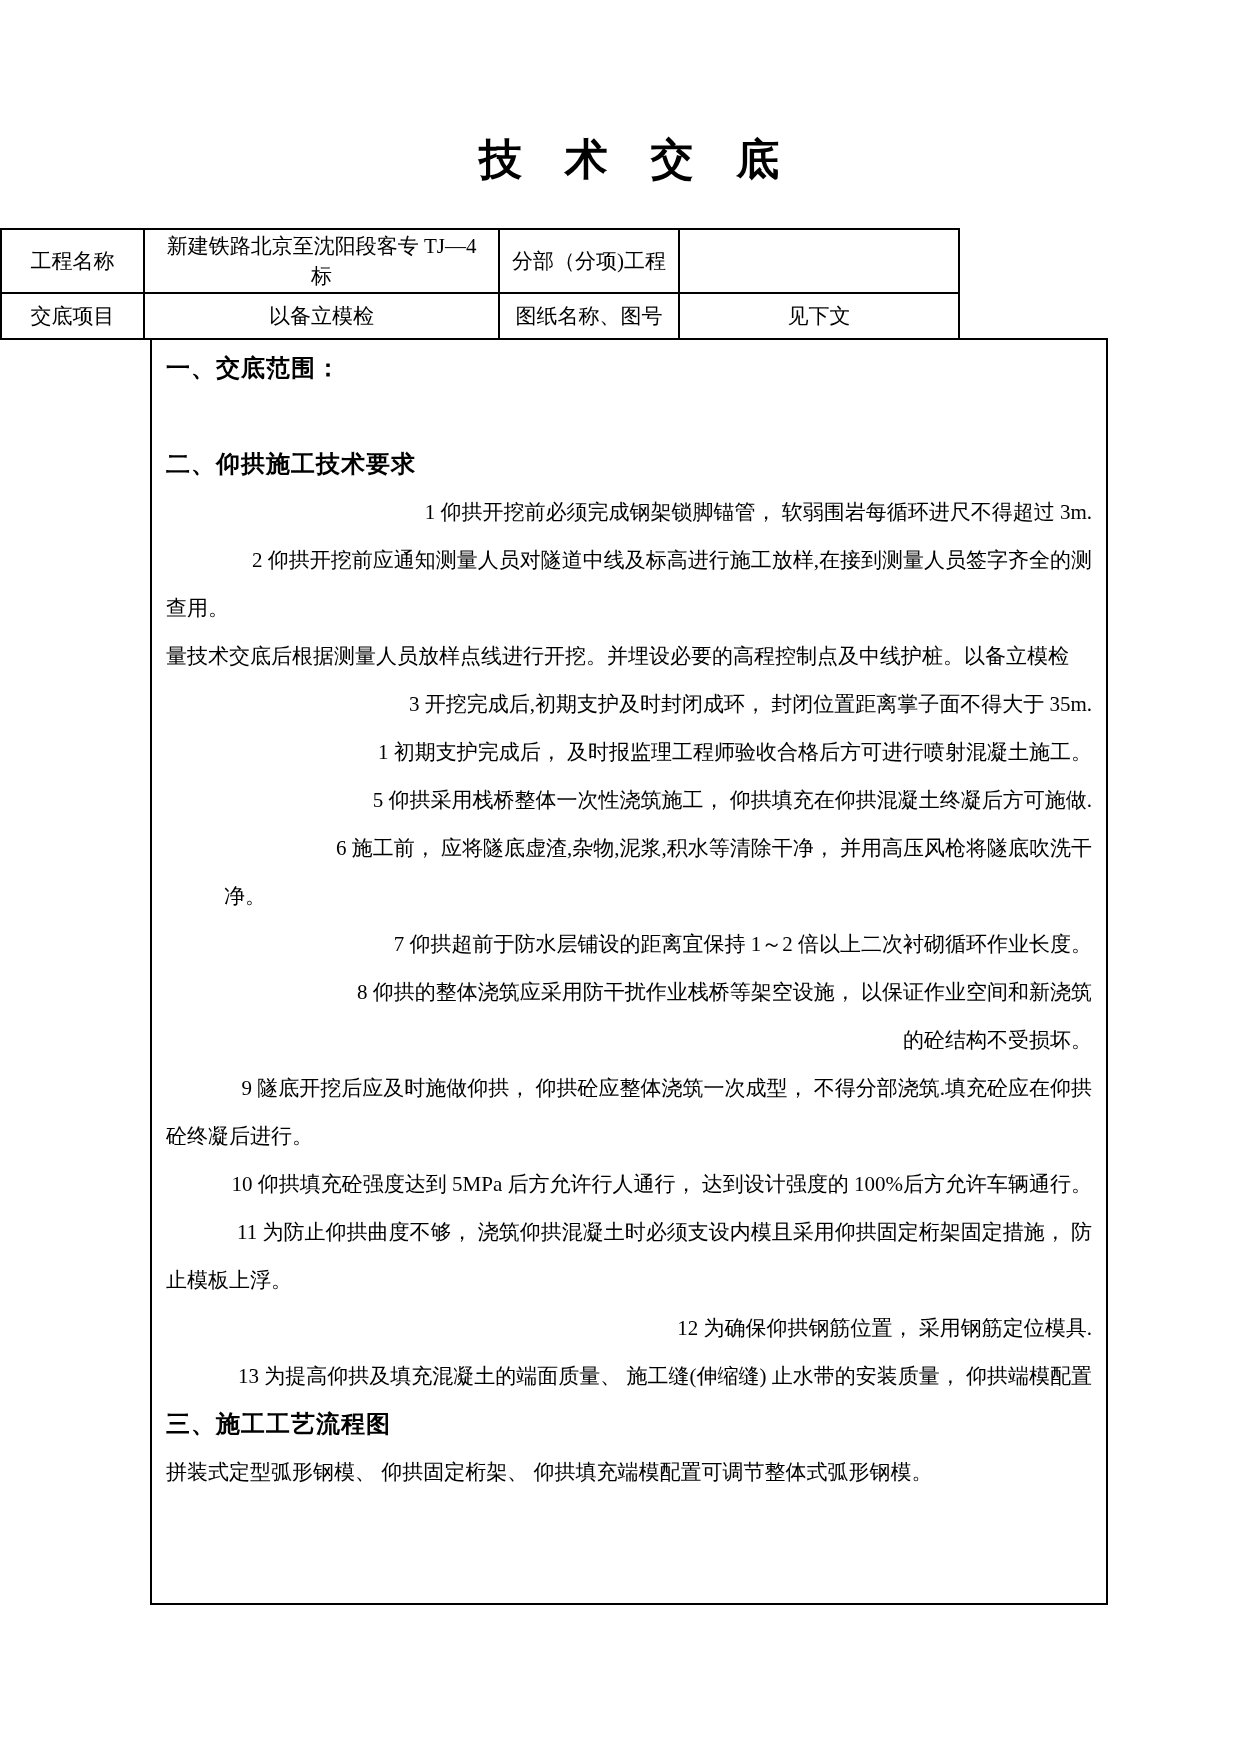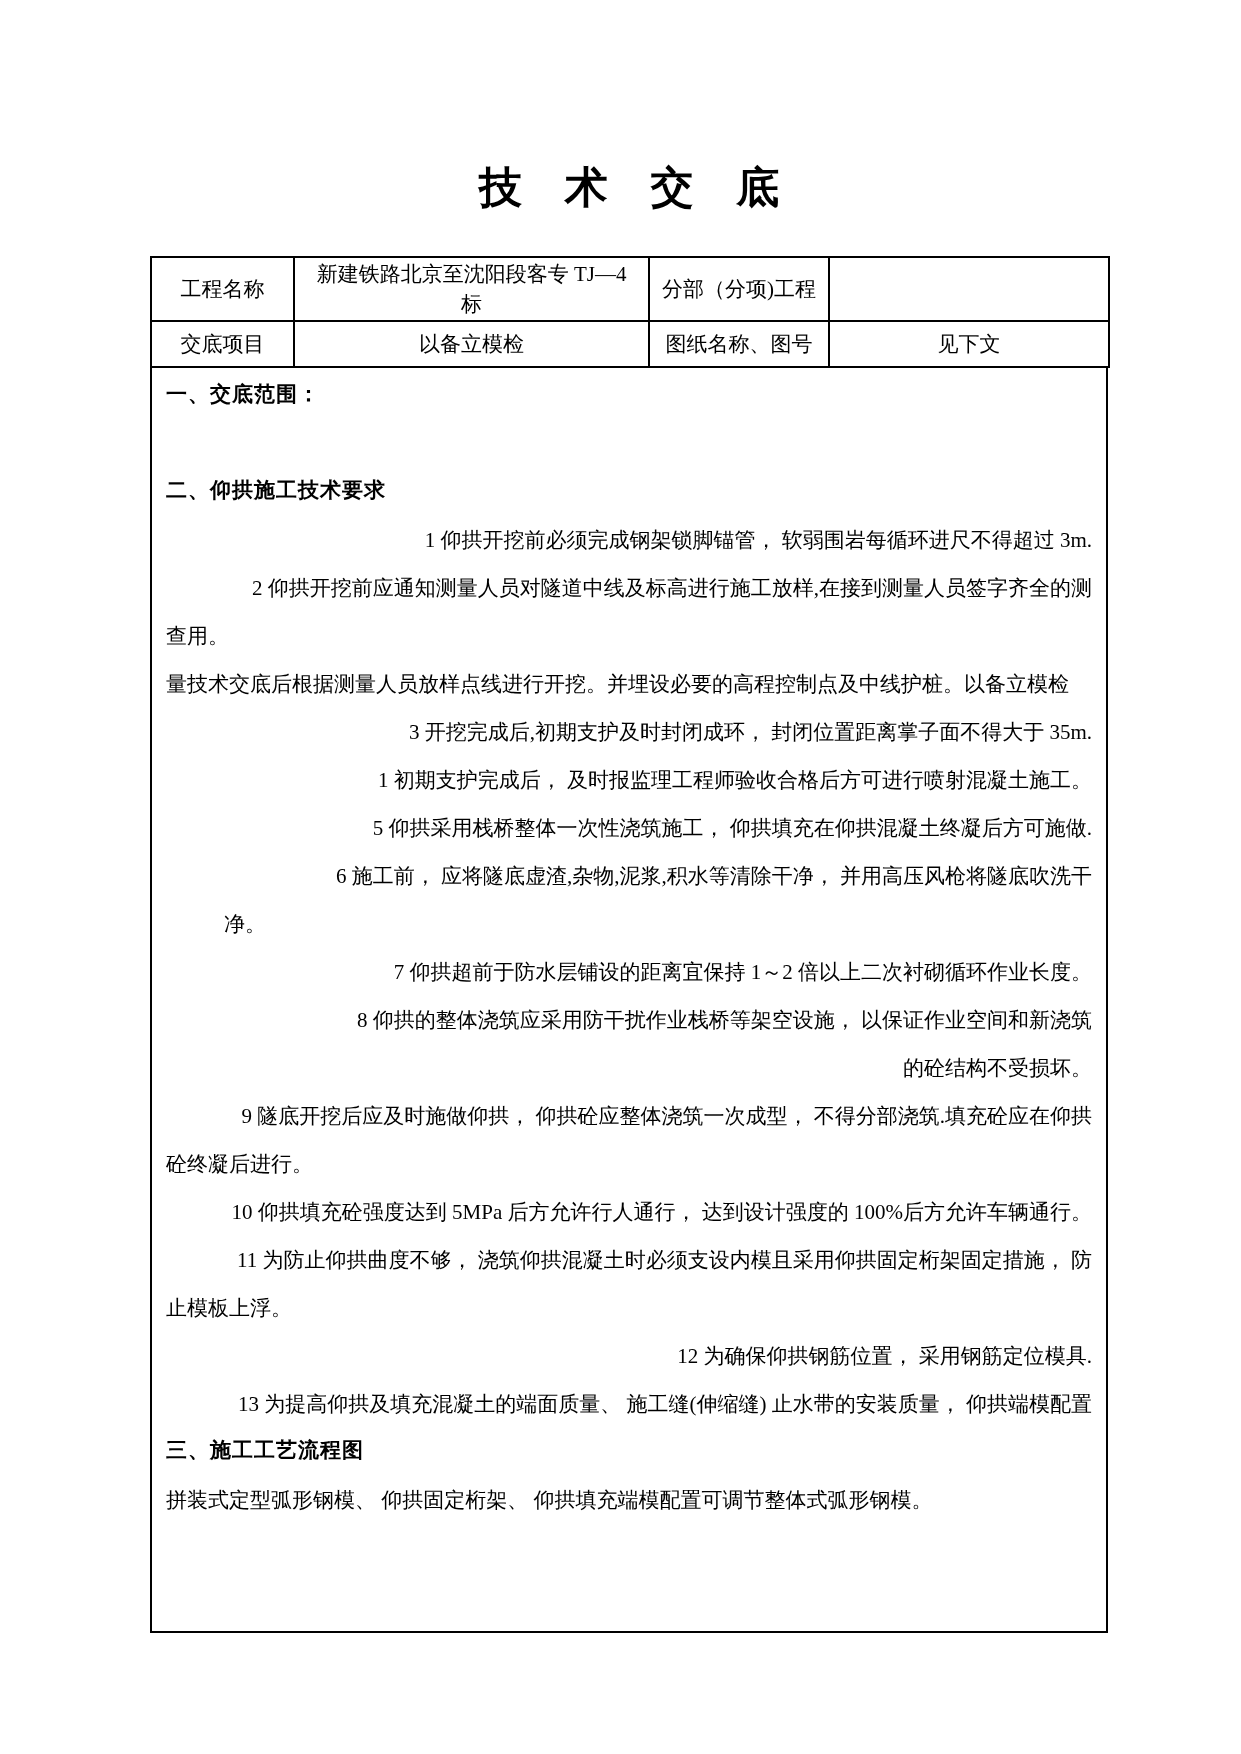--- a/index.html
+++ b/index.html
@@ -10,24 +10,23 @@
     font-family:"Liberation Serif","DejaVu Serif",serif;
     overflow:hidden;
   }
   .doc-title{
     margin-left:150px;width:958px;
     padding-top:130px;height:60px;line-height:60px;
     text-align:center;
     font-size:43px;font-weight:bold;
     word-spacing:32px;
     white-space:nowrap;
-    margin-top:28px;
   }
   table.info-table{
-    margin-left:150px;margin-top:38px;
+    margin-top:38px;
     width:958px;
     border-collapse:collapse;table-layout:fixed;
   }
   table.info-table td{
     border:2px solid #000;
     text-align:center;vertical-align:middle;
     font-size:21px;padding:0 4px;
     overflow:hidden;
   }
   tr.row1 td{height:62px;}
@@ -40,22 +39,22 @@
     box-sizing:border-box;
     padding:4px 14px 0 14px;
     overflow:hidden;
   }
   .line{
     height:48px;line-height:48px;
     font-size:21px;
     white-space:nowrap;
   }
   .line.heading{
-    font-weight:bold;font-size:21px;
-    font-family:Liberation Mono, monospace;
+    font-weight:bold;font-size:24px;
+    font-family:Liberation Serif, serif;
     letter-spacing:1px;
   }
   .line.spacer{height:48px;}
   .ind0{padding-left:0;}
   .ind2{padding-left:46px;text-align:right;}
   .ind3{padding-left:58px;}
 </style>
 </head>
 <body>
 

